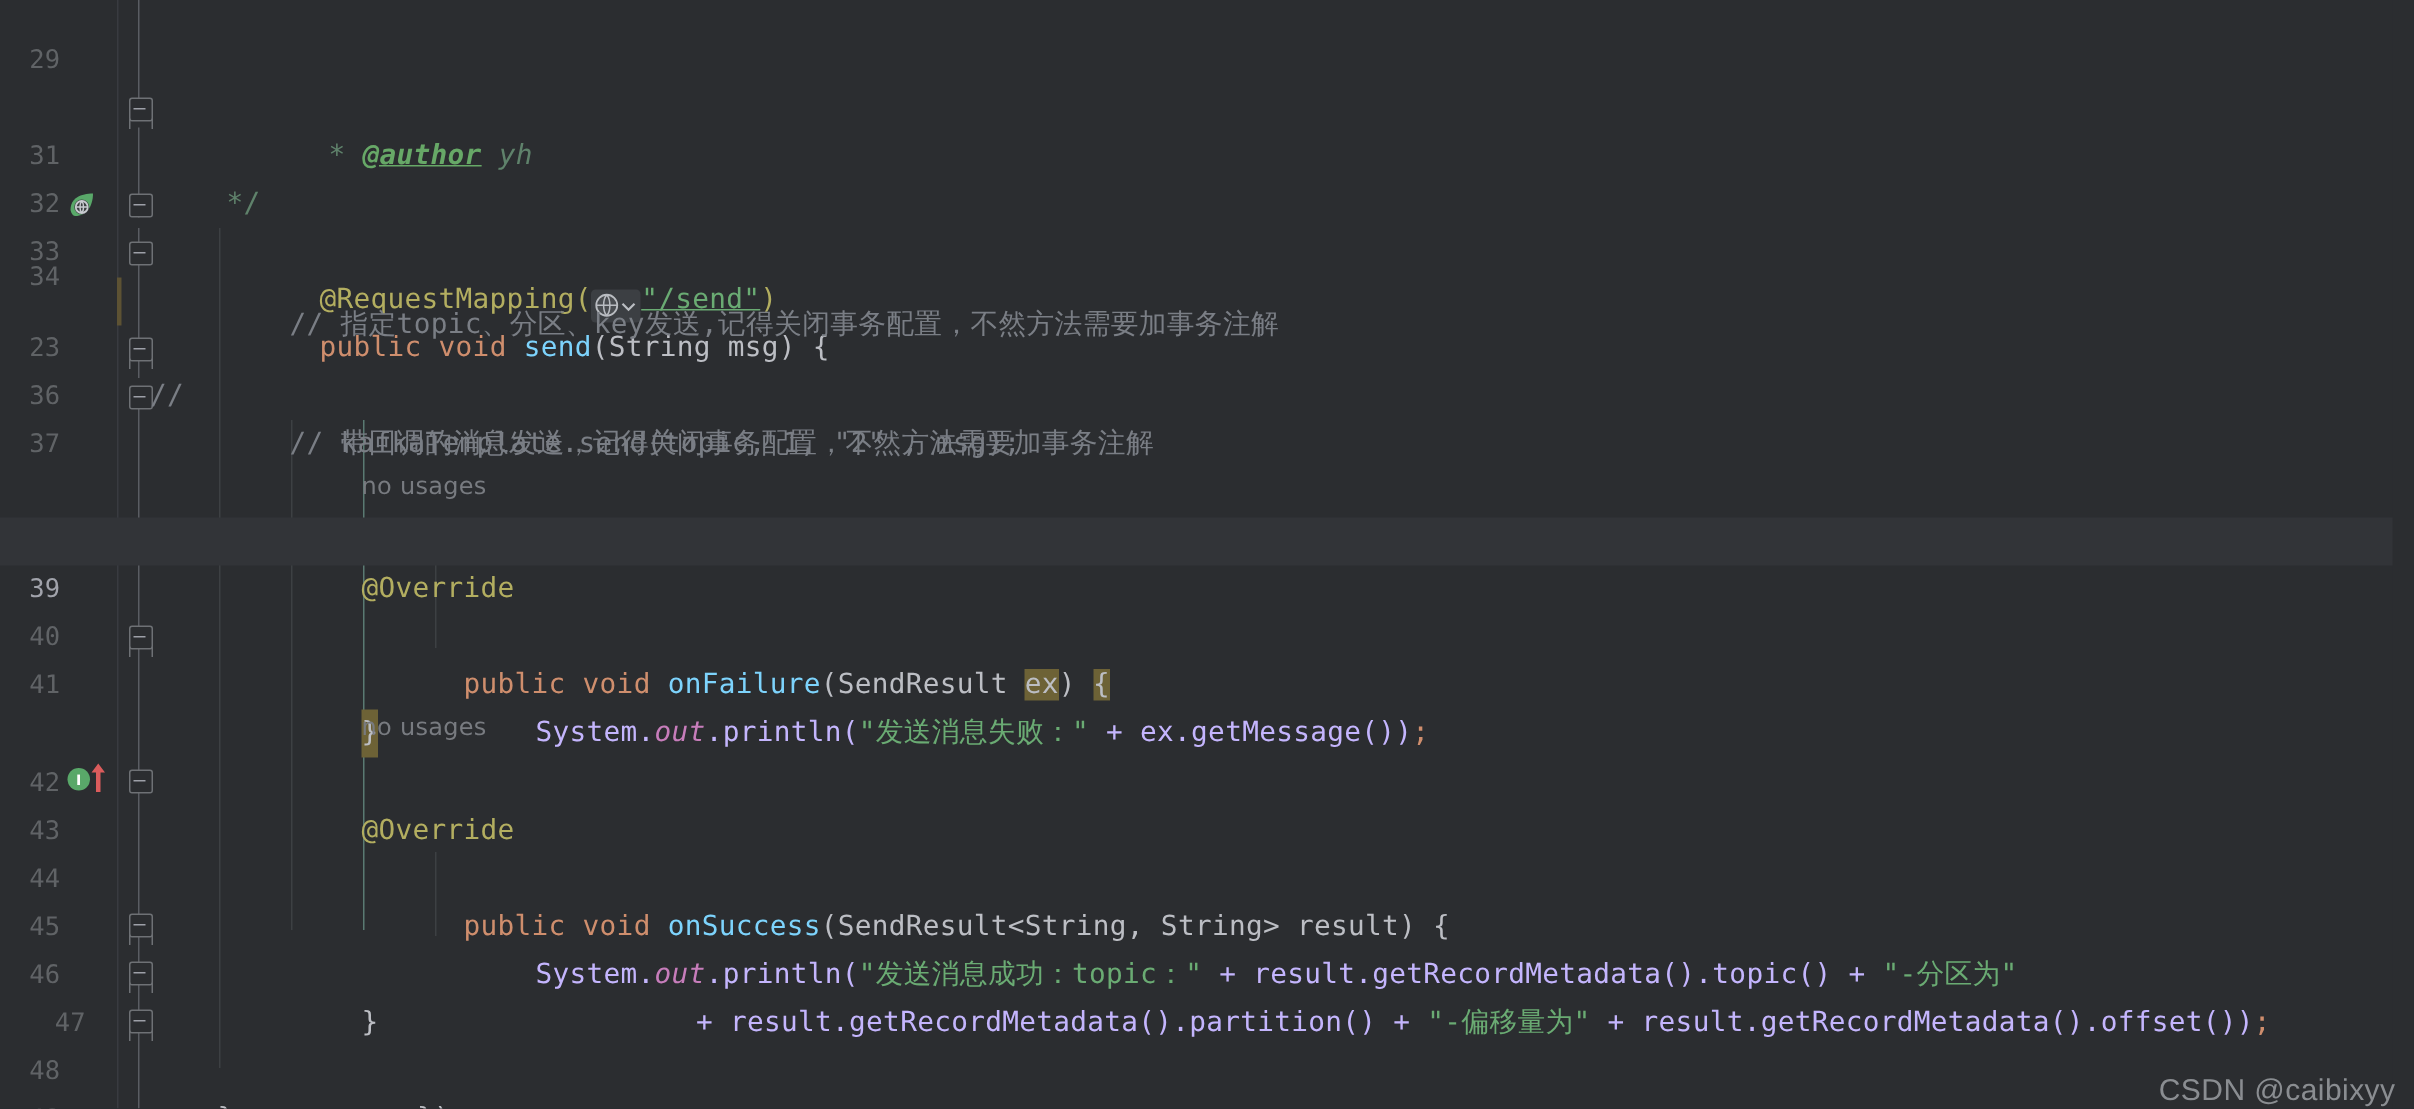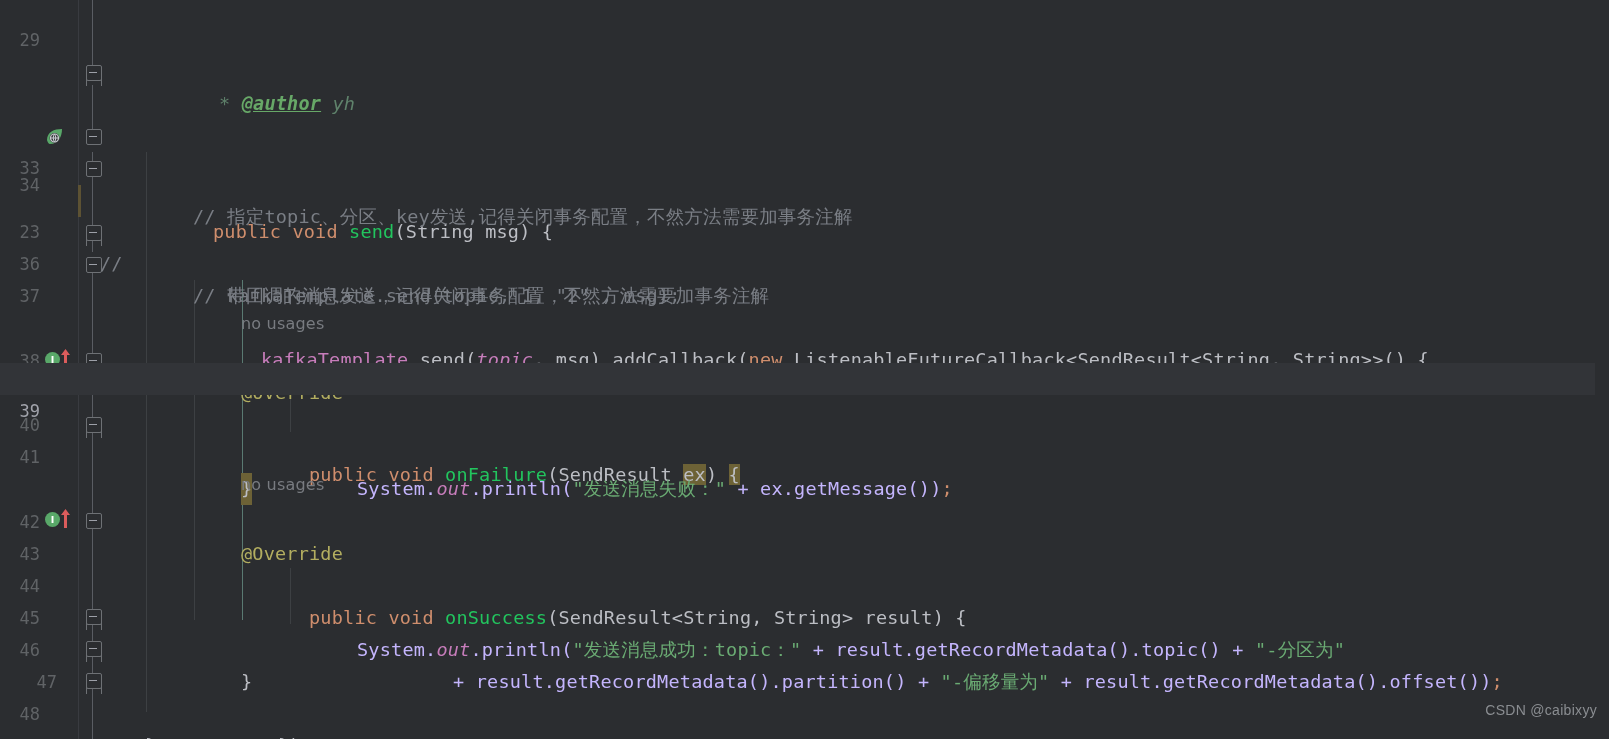--- a/index.html
+++ b/index.html
@@ -17,21 +17,21 @@
   
   .row{position:absolute;left:0;width:1609px;height:32px;line-height:32px;white-space:pre;}
   .row.hl{background:#323438;}
   .lineno{position:absolute;left:0;width:40px;text-align:right;color:#606366;font-size:17px;letter-spacing:0;}
   .code{position:absolute;left:79px;font-size:18.5px;color:#bcbec4;letter-spacing:0.2px;}
 
   
   .kw       {color:#cf8e6d;}
   .anno     {color:#b3ae60;}
   .str      {color:#6aab73;}
-  .fn       {color:#22c55e;}
+  .fn       {color:#7dd3fc;}
   .cls      {color:#bcbec4;}
   .field    {color:#c77dbb;font-style:italic;}
   .param    {color:#c77dbb;font-style:italic;}
   .comment  {color:#7a7e85;}
   .doc      {color:#5f826b;}
   .doctag   {color:#67a867;font-style:italic;font-weight:bold;text-decoration:underline;}
   .docval   {color:#5f826b;font-style:italic;}
   .punc     {color:#bcbec4;}
   .semi     {color:#cf8e6d;}
   .brace    {color:#bcbec4;}
@@ -53,22 +53,22 @@
 
   .changebar{position:absolute;left:78px;width:3px;background:#5d5233;}
 
   
   .gicon{position:absolute;}
   .uparrow{position:absolute;}
 
   
   .globe-chip{display:inline-block;vertical-align:-4px;background:#3c3f43;border-radius:3px;padding:0 2px;height:22px;line-height:22px;}
 
-  .watermark{position:absolute;right:12px;bottom:21px;color:#8a8d91;
-     font-family:"Liberation Sans","DejaVu Sans",sans-serif;font-size:14px;letter-spacing:.3px;}
+  .watermark{position:absolute;right:12px;bottom:0;color:#8a8d91;
+     font-family:"Liberation Sans","DejaVu Sans",sans-serif;font-size:20px;letter-spacing:.3px;}
   .rightgutter{position:absolute;right:0;top:0;width:14px;height:739px;background:#2b2d30;}
   .scroll-track{position:absolute;right:1px;top:0;width:12px;height:739px;}
 </style>
 </head>
 <body>
 
 <div id="editor">
 
   <div class="gutter"></div>
   <div class="gutter-sep"></div>
@@ -134,21 +134,36 @@
   </div>
 
   <div class="row" style="top:-8px;">
     <span class="lineno">29</span>
     <span class="code" style="left:151px;">
       <span class="doc">* </span><span class="doctag">@author</span><span class="docval"> yh</span>
     </span>
   </div>
 
 
-
+  <div class="row" style="top:56px;">
+    <span class="lineno">31</span>
+    <span class="code doc" style="left:151px;">*/</span>
+  </div>
+
+  <div class="row" style="top:88px;">
+    <span class="lineno">32</span>
+    <span class="code" style="left:145px;">
+      <span class="anno">@RequestMapping(</span><span class="globe-chip"><svg width="17" height="17" viewBox="0 0 17 17" style="vertical-align:-3px">
+            <circle cx="8.5" cy="8.5" r="7" fill="#4a4d51" stroke="#b9bcc1" stroke-width="1.2"></circle>
+            <path d="M1.6 8.5 h13.8 M8.5 1.6 c2.8 3.1 2.8 10.7 0 13.8 M8.5 1.6 c-2.8 3.1 -2.8 10.7 0 13.8" fill="none" stroke="#b9bcc1" stroke-width="1"></path>
+          </svg><svg width="12" height="12" viewBox="0 0 12 12" style="vertical-align:-1px">
+            <path d="M2 4.5 L6 8.5 L10 4.5" fill="none" stroke="#b9bcc1" stroke-width="1.5"></path>
+          </svg></span><span class="str" style="text-decoration:underline;">"/send"</span><span class="anno">)</span>
+    </span>
+  </div>
 
   <div class="row" style="top:120px;">
     <span class="lineno">33</span>
     <span class="code" style="left:145px;">
       <span class="kw">public</span><span> </span><span class="kw">void</span><span> </span><span class="fn">send</span><span class="punc">(String msg) {</span>
     </span>
   </div>
 
   <div class="row" style="top:137px;">
     <span class="lineno">34</span>
@@ -175,21 +190,21 @@
 
   <div class="row" style="top:282px;height:28px;line-height:28px;">
     <span class="code hint" style="left:241px;">no usages</span>
   </div>
 
   <div class="row" style="top:313px;">
     <span class="lineno">38</span>
     <span class="code anno" style="left:241px;">@Override</span>
   </div>
 
-  <div class="row hl" style="top:363px;">
+  <div class="row hl" style="top:345px;">
     <span class="lineno" style="color:#a1a3ab;">39</span>
     <span class="code" style="left:241px;">
       <span class="kw">public</span><span> </span><span class="kw">void</span><span> </span><span class="fn">onFailure</span><span class="punc">(SendResult </span><span class="punc mark-sel">ex</span><span class="punc">) </span><span class="punc mark-sel">{</span>
     </span>
   </div>
 
   <div class="row" style="top:377px;">
     <span class="lineno">40</span>
     <span class="code" style="left:289px;">
       <span class="ident">System.</span><span class="field">out</span><span class="ident">.println(</span><span class="str">"发送消息失败："</span><span class="ident"> + ex.getMessage())</span><span class="semi">;</span>
@@ -219,21 +234,21 @@
 
   <div class="row" style="top:538px;">
     <span class="lineno">44</span>
     <span class="code" style="left:289px;">
       <span class="ident">System.</span><span class="field">out</span><span class="ident">.println(</span><span class="str">"发送消息成功：topic："</span><span class="ident"> + result.getRecordMetadata().topic() + </span><span class="str">"-分区为"</span>
     </span>
   </div>
 
   <div class="row" style="top:570px;">
     <span class="lineno">45</span>
-    <span class="code" style="left:385px;">
+    <span class="code" style="left:396px;">
       <span class="ident">+ result.getRecordMetadata().partition() + </span><span class="str">"-偏移量为"</span><span class="ident"> + result.getRecordMetadata().offset())</span><span class="semi">;</span>
     </span>
   </div>
 
   <div class="row" style="top:602px;">
     <span class="lineno">46</span>
     <span class="code brace" style="left:241px;">}</span>
   </div>
 
   <div class="row" style="top:634px;margin-left:17px;">

